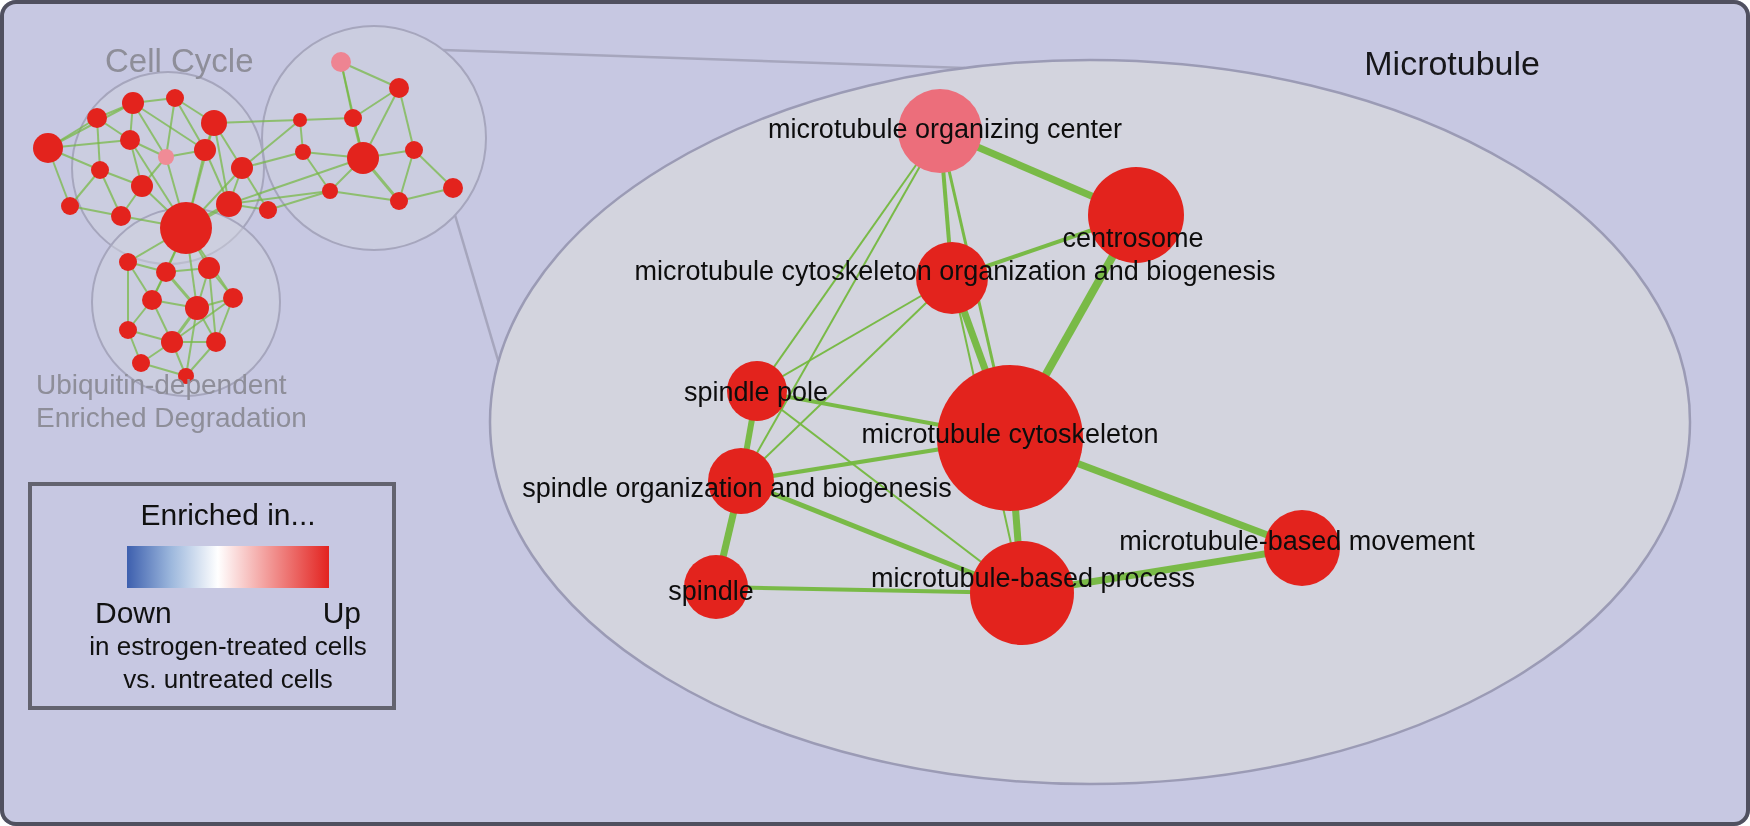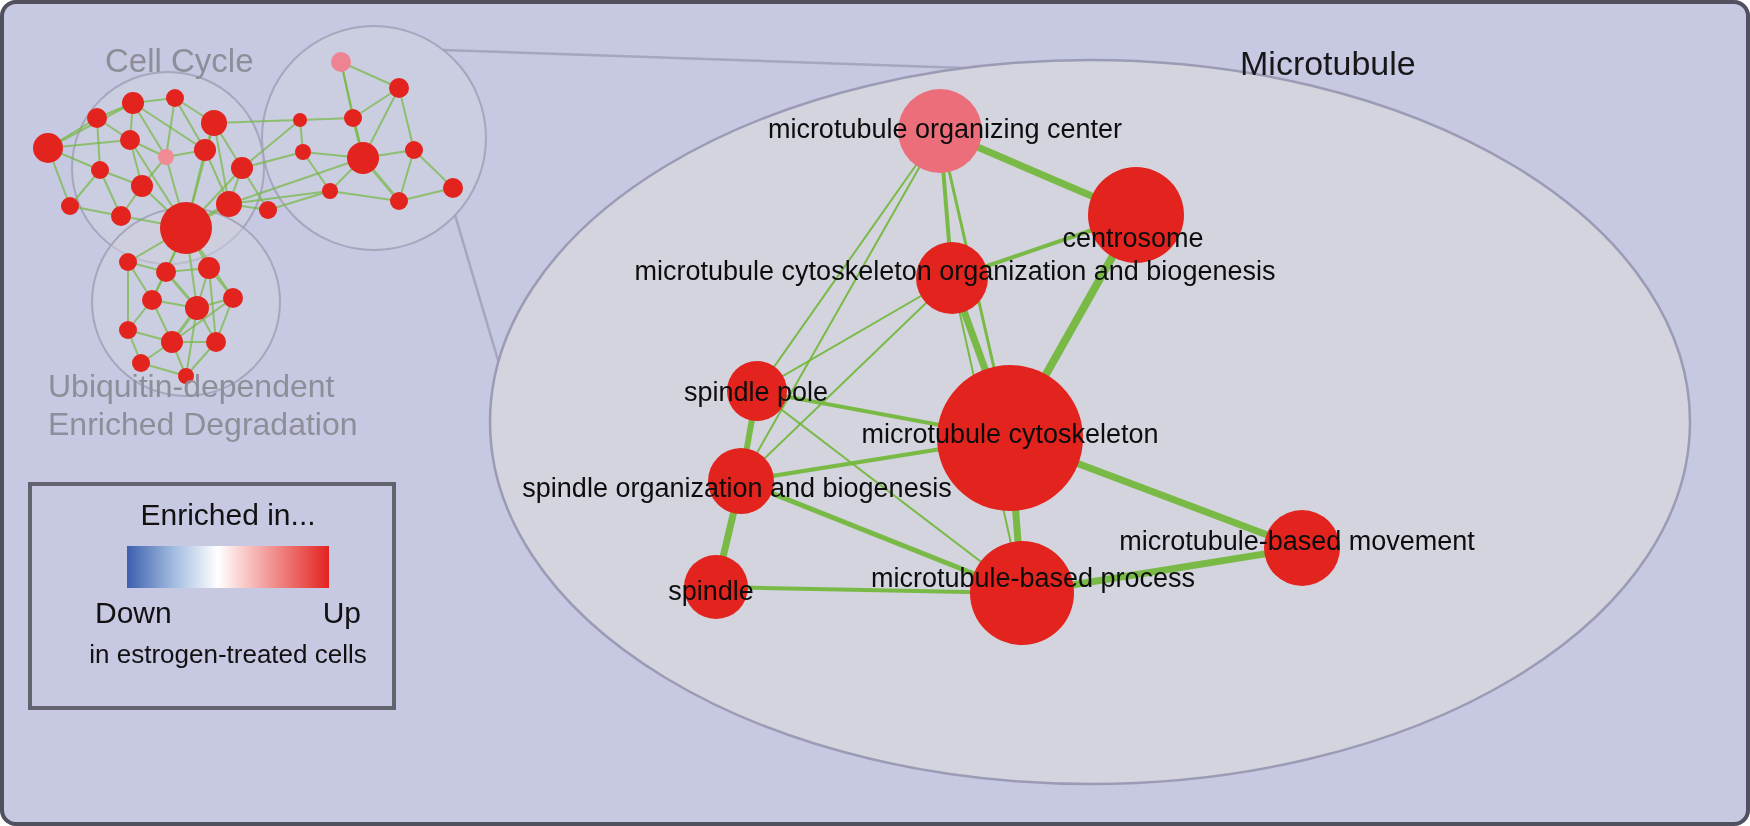--- a/index.html
+++ b/index.html
@@ -14,32 +14,32 @@
 
   .cluster-circle{fill:var(--cluster-fill);fill-opacity:.5;stroke:var(--cluster-stroke);stroke-width:2;}
   .cone-line{stroke:var(--cluster-stroke);stroke-width:2.5;}
   .zoom-ellipse{fill:var(--ellipse-fill);stroke:var(--ellipse-stroke);stroke-width:2.5;}
   .ov-edge{stroke:var(--edge-green);stroke-opacity:.7;}
   .zm-edge{stroke:var(--edge-green);stroke-opacity:.95;}
   .zm-label{font-size:27px;fill:#0d0d0d;text-anchor:middle;dominant-baseline:central;}
 
   .overlay{position:absolute;}
   .cell-cycle-label{left:105px;top:42px;font-size:33px;color:var(--muted-label);text-align:right;}
-  .ubiquitin-label{left:48px;top:368px;font-size:32px;line-height:1.18;color:var(--muted-label);}
-  .zoom-title{left:1240px;top:44px;width:300px;text-align:left;font-size:34px;line-height:1.15;color:var(--title-color);}
+  .ubiquitin-label{left:36px;top:368px;font-size:28px;line-height:1.18;color:var(--muted-label);}
+  .zoom-title{left:1240px;top:44px;width:300px;text-align:right;font-size:34px;line-height:1.15;color:var(--title-color);}
 
   .legend{
     left:28px;top:482px;width:368px;height:228px;
     border:4px solid var(--legend-border);box-sizing:border-box;
     background:var(--background);color:var(--text-color);padding-left:32px;
   }
   .legend-title{margin-top:12px;text-align:center;font-size:30px;}
   .legend-gradient{width:202px;height:42px;margin:14px auto 0;}
   .legend-downup{width:266px;margin:8px auto 0;display:flex;justify-content:space-between;font-size:30px;gap:46px;}
-  .legend-caption{margin-top:8px;text-align:center;font-size:26px;line-height:1.25;}
+  .legend-caption{text-align:center;font-size:26px;line-height:1.25;}
 </style>
 </head>
 <body>
 
 <div class="figure">
 
   <svg id="scene" viewBox="0 0 1750 826">
     <g id="layer-clusters">
         <circle cx="168" cy="168" r="96" class="cluster-circle"></circle>
         <circle cx="374" cy="138" r="112" class="cluster-circle"></circle>
@@ -247,16 +247,17 @@
 
   <div class="overlay legend">
     <div class="legend-title">Enriched in...</div>
     <div class="legend-gradient" style="background: linear-gradient(to right, rgb(61, 95, 174) 0%, rgb(157, 184, 221) 22%, rgb(255, 255, 255) 45%, rgb(242, 154, 152) 70%, rgb(227, 35, 32) 100%);"></div>
     <div class="legend-downup">
       <span>Down</span>
       <span>Up</span>
     </div>
     <div class="legend-caption">
       <div>in estrogen-treated cells</div>
+      <div>vs. untreated cells</div>
     </div>
   </div>
 
 </div>
 
 </body></html>

